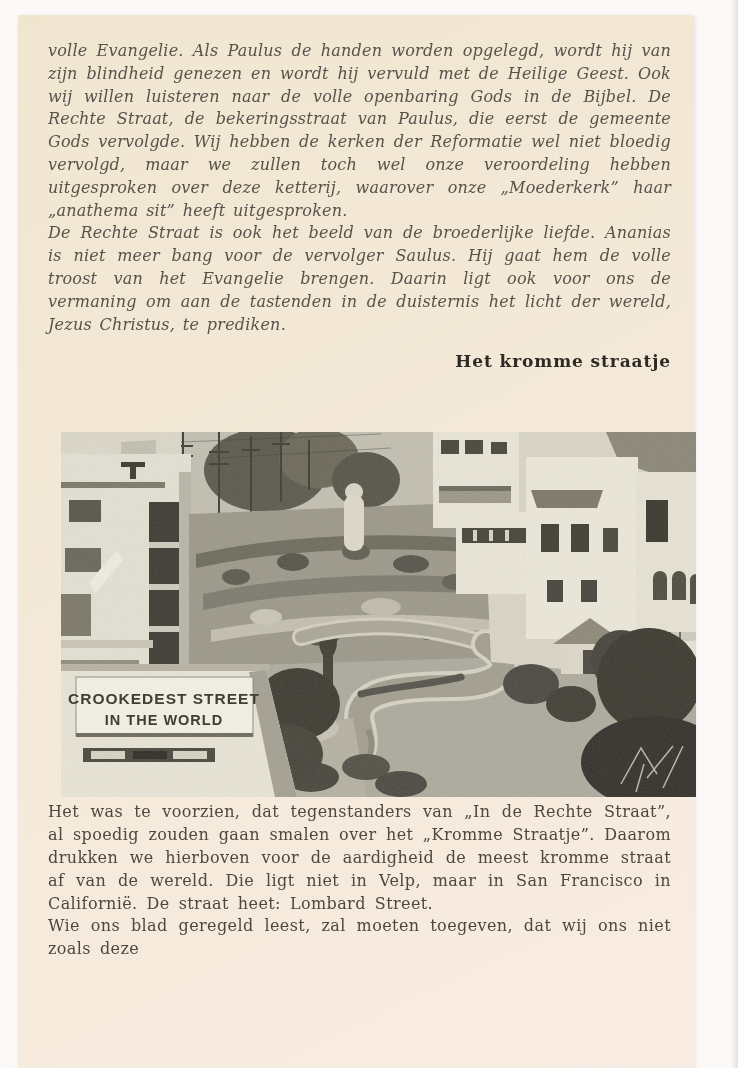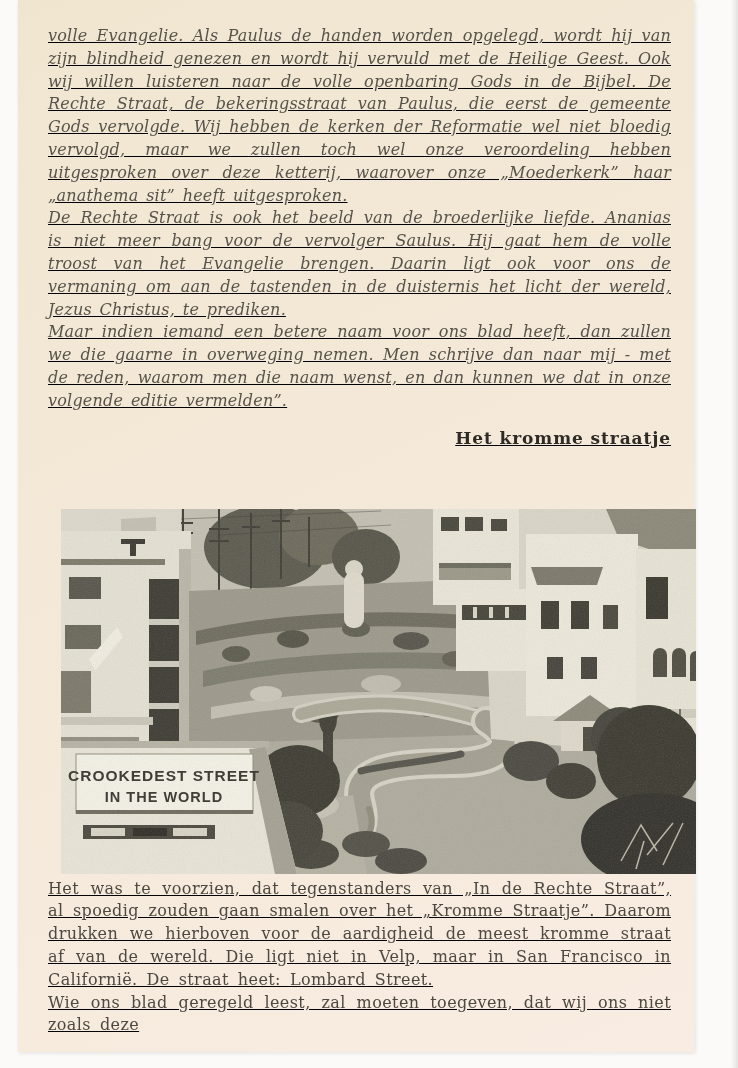--- a/index.html
+++ b/index.html
@@ -8,27 +8,26 @@
     background:#fbfaf8;
     font-family:"DejaVu Serif", serif;
     position:relative;
     overflow:hidden;
   }
   .scan-edge-shadow {
     position:absolute; right:0; top:0; width:7px; height:100%;
     background:linear-gradient(to right, rgba(0,0,0,0), rgba(120,115,110,0.18));
   }
   .page {
-    position:absolute; left:18px; top:0;
+    position:absolute; left:18px; top:15px;
     width:676px; height:1052px;
     box-sizing:border-box;
     padding:25px 23px 0 30px;
     background:linear-gradient(155deg, #f0e6d0 0%, #f4e9d8 45%, #f9ece2 100%);
     box-shadow:1px 1px 4px rgba(90,80,70,0.15);
-    text-decoration:underline;
   }
   p { margin:0; font-size:16px; line-height:22.8px; text-align:justify; }
   .body-italic {
     font-style:italic;
     color:#57534b;
     word-spacing:2.5px;
     letter-spacing:0.2px;
   }
   .body-roman {
     font-style:normal;
@@ -53,21 +52,20 @@
   figure.photo svg { display:block; width:635px; height:365px; }
   .after-photo { }
 </style>
 </head>
 <body>
 
 <div class="page">
 
   <p class="body-italic">volle Evangelie. Als Paulus de handen worden opgelegd, wordt hij van zijn blindheid genezen en wordt hij vervuld met de Heilige Geest. Ook wij willen luisteren naar de volle openbaring Gods in de Bijbel. De Rechte Straat, de bekeringsstraat van Paulus, die eerst de gemeente Gods vervolgde. Wij hebben de kerken der Reformatie wel niet bloedig vervolgd, maar we zullen toch wel onze veroordeling hebben uitgesproken over deze ketterij, waarover onze „Moederkerk” haar „anathema sit” heeft uitgesproken.</p>
   <p class="body-italic">De Rechte Straat is ook het beeld van de broederlijke liefde. Ananias is niet meer bang voor de vervolger Saulus. Hij gaat hem de volle troost van het Evangelie brengen. Daarin ligt ook voor ons de vermaning om aan de tastenden in de duisternis het licht der wereld, Jezus Christus, te prediken.</p>
-  <p class="body-italic">Maar indien iemand een betere naam voor ons blad heeft, dan zullen we die gaarne in overweging nemen. Men schrijve dan naar mij - met de reden, waarom men die naam wenst, en dan kunnen we dat in onze volgende editie vermelden”.</p>
 
   <h2 class="section-heading">Het kromme straatje</h2>
 
   <figure class="photo">
     <svg viewBox="0 0 635 365" xmlns="http://www.w3.org/2000/svg">
       <defs>
         <filter id="grain" x="0" y="0" width="100%" height="100%">
           <feTurbulence type="fractalNoise" baseFrequency="0.85" numOctaves="2" stitchTiles="stitch" result="n"></feTurbulence>
           <feColorMatrix in="n" type="saturate" values="0"></feColorMatrix>
         </filter>

